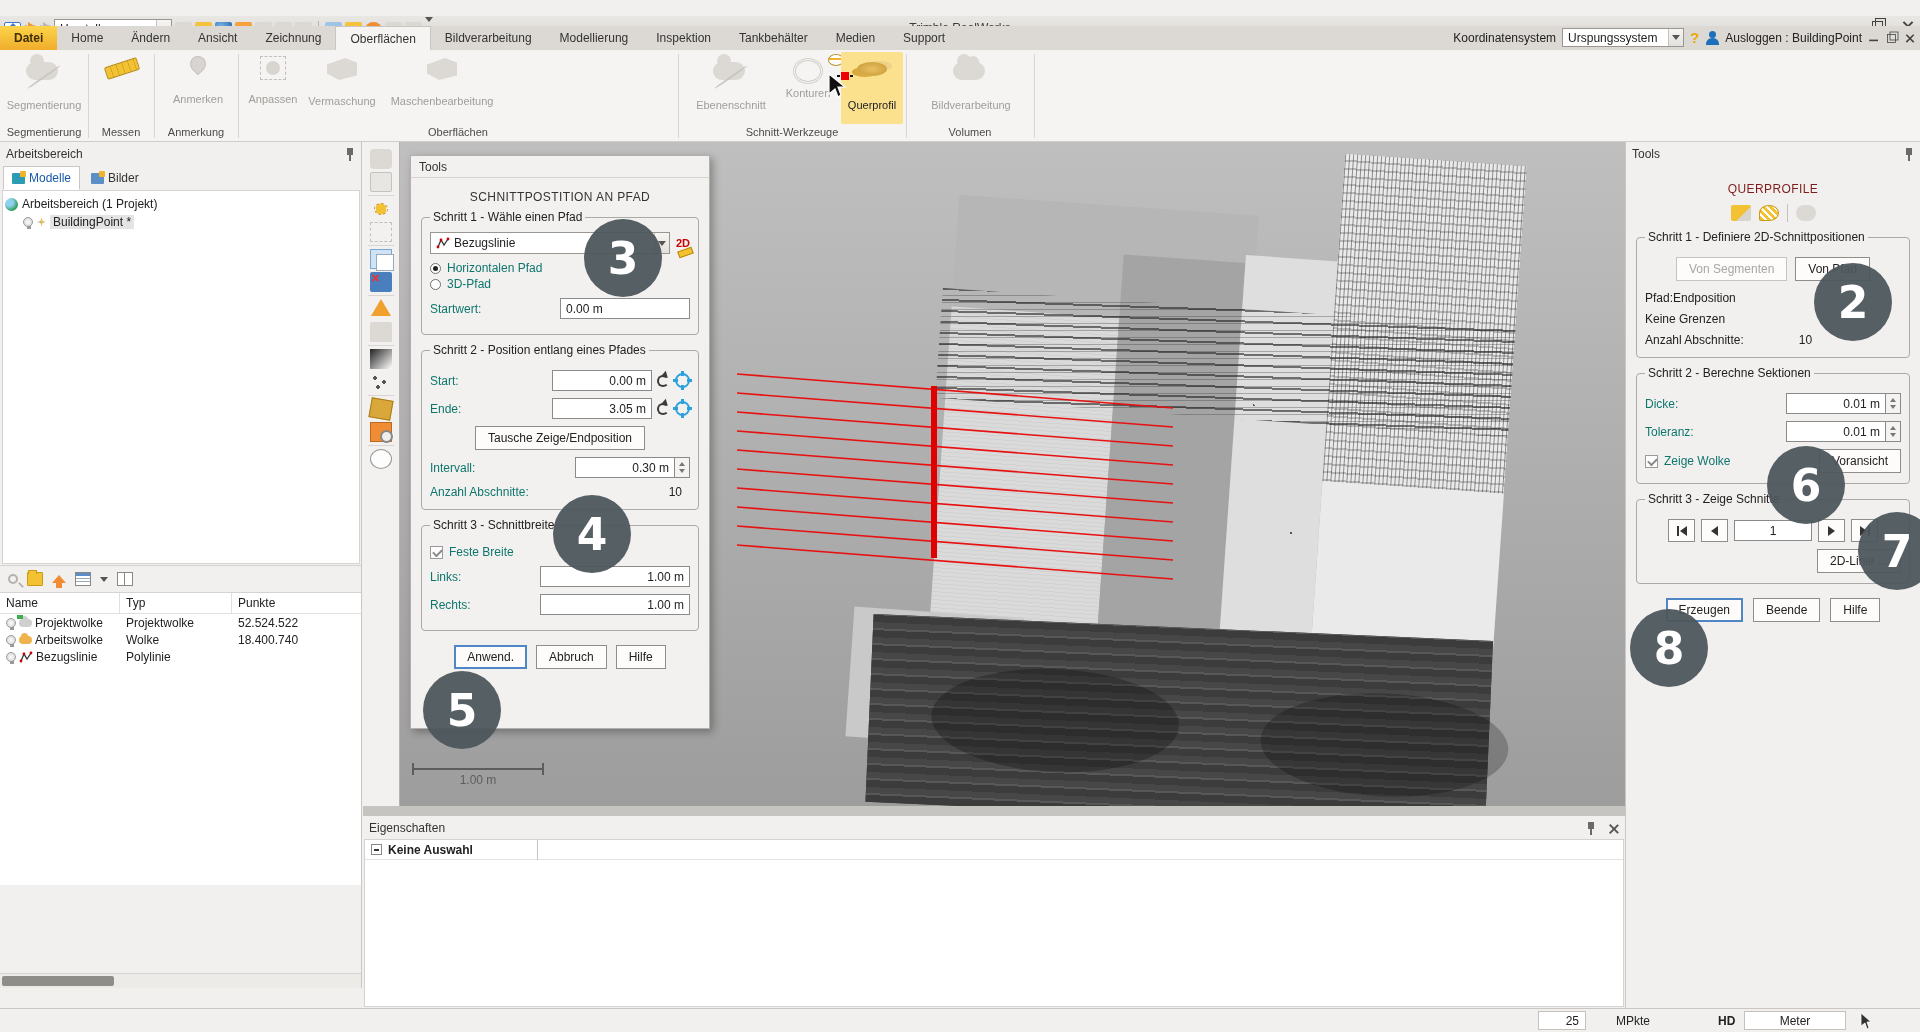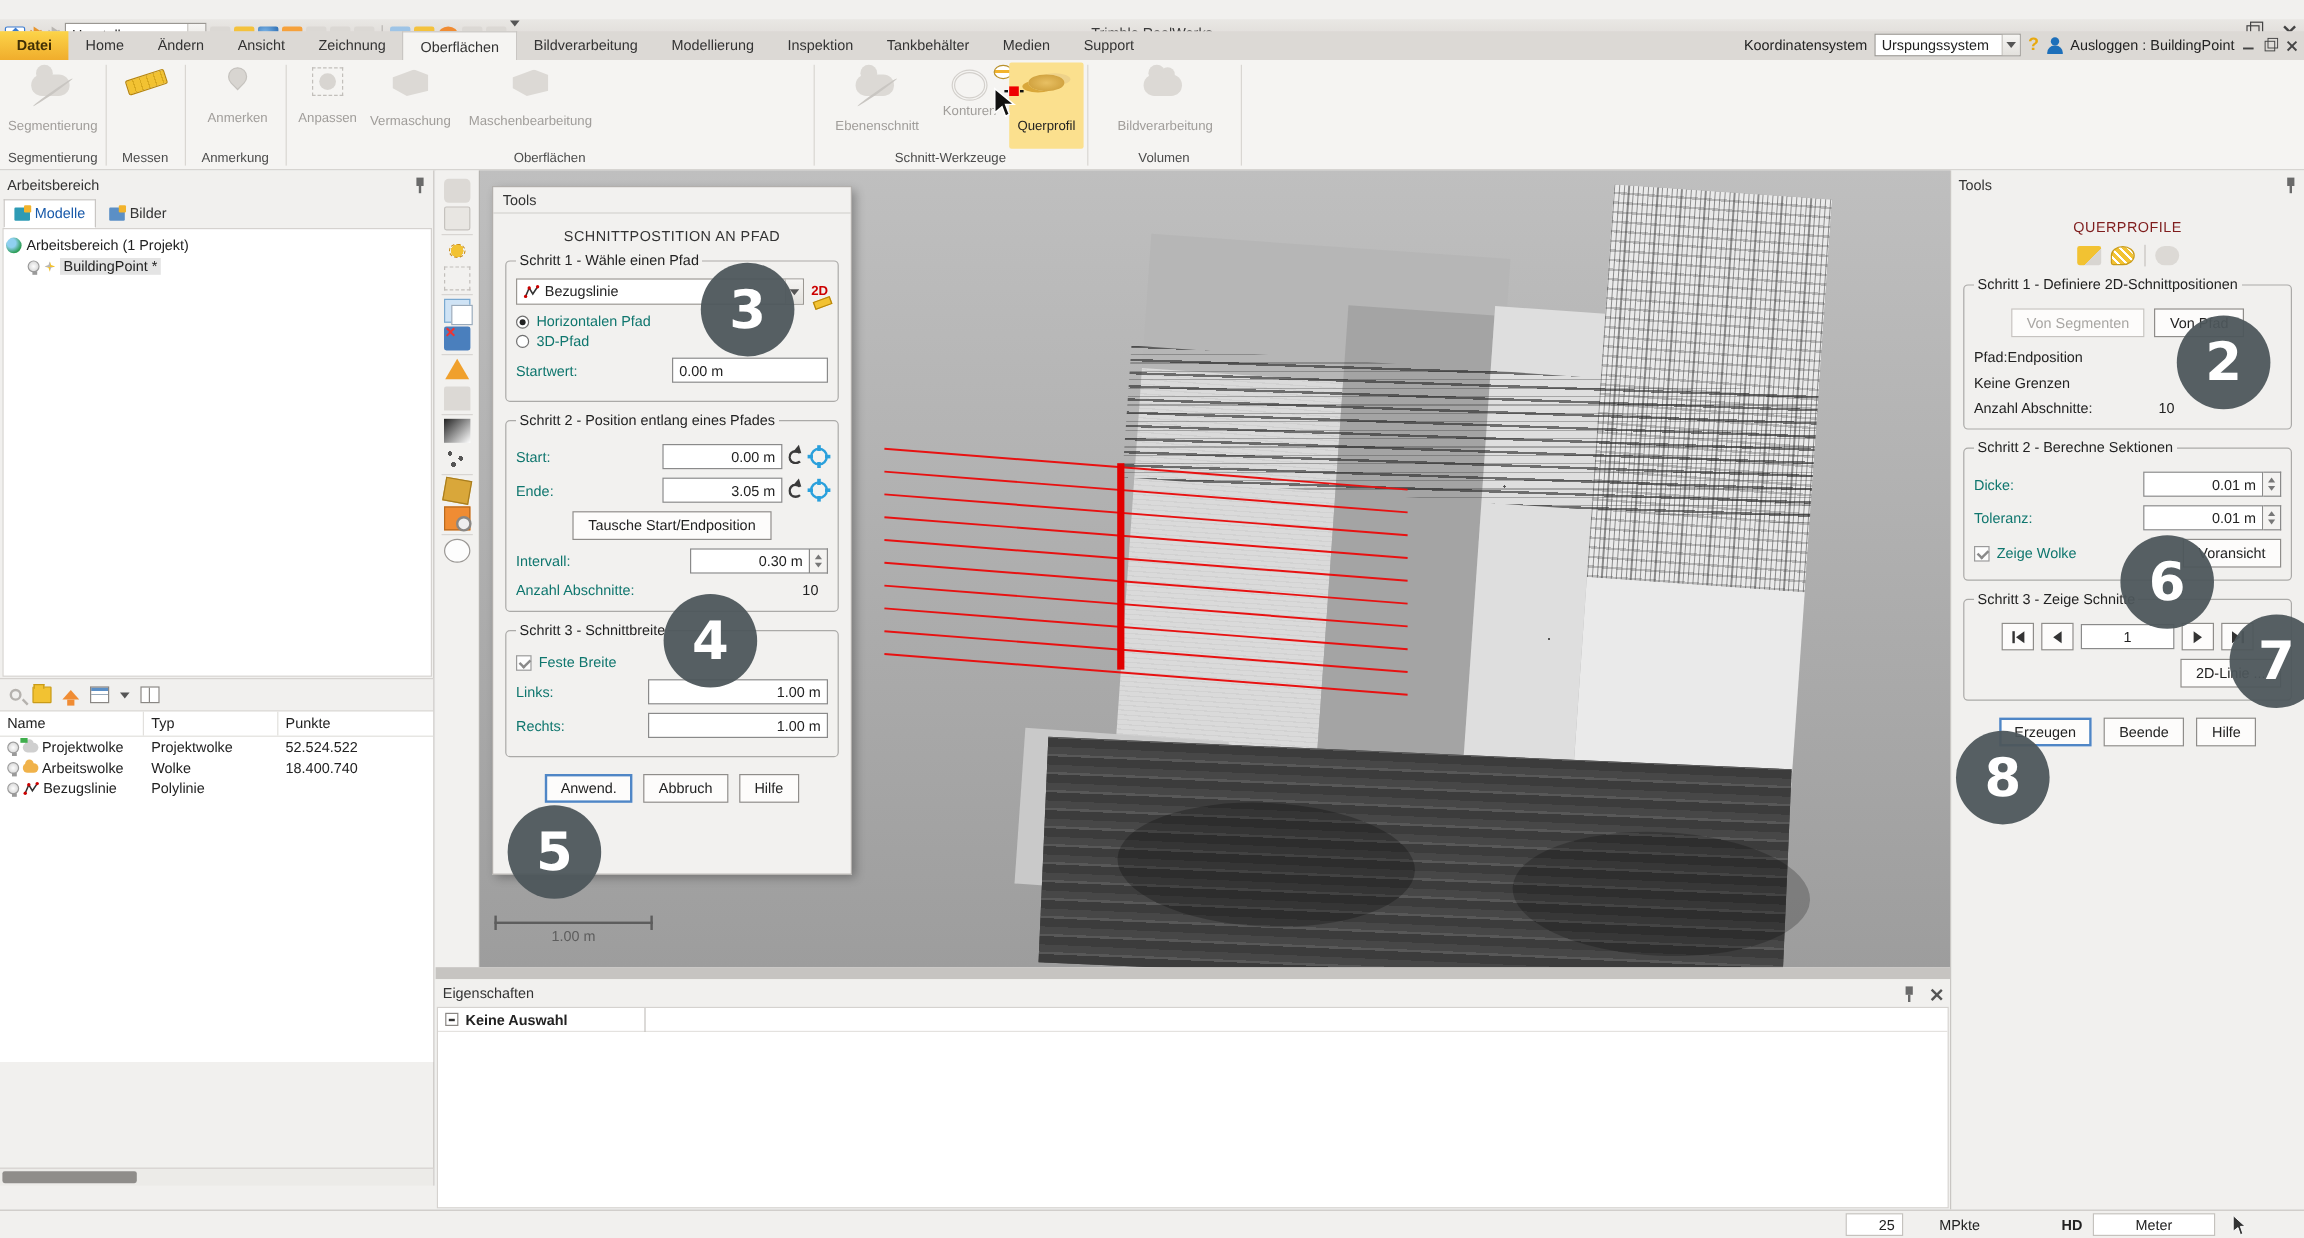--- a/index.html
+++ b/index.html
@@ -556,21 +556,21 @@
           <span class="iundo"></span>
           <span class="itarget"></span>
         </div>
         <div class="frow">
           <span class="lab">Ende:</span>
           <span class="val" style="width:100px">3.05 m</span>
           <span class="iundo"></span>
           <span class="itarget"></span>
         </div>
         <div class="frow" style="justify-content:center">
-          <span class="btn">Tausche Start/Endposition</span>
+          <span class="btn">Tausche Zeige/Endposition</span>
         </div>
         <div class="frow">
           <span class="lab">Intervall:</span>
           <span class="val" style="width:100px">0.30 m</span>
           <span class="spin">
               <i class="u"></i>
               <i class="d"></i>
             </span>
         </div>
         <div class="frow" style="margin-bottom:2px">

